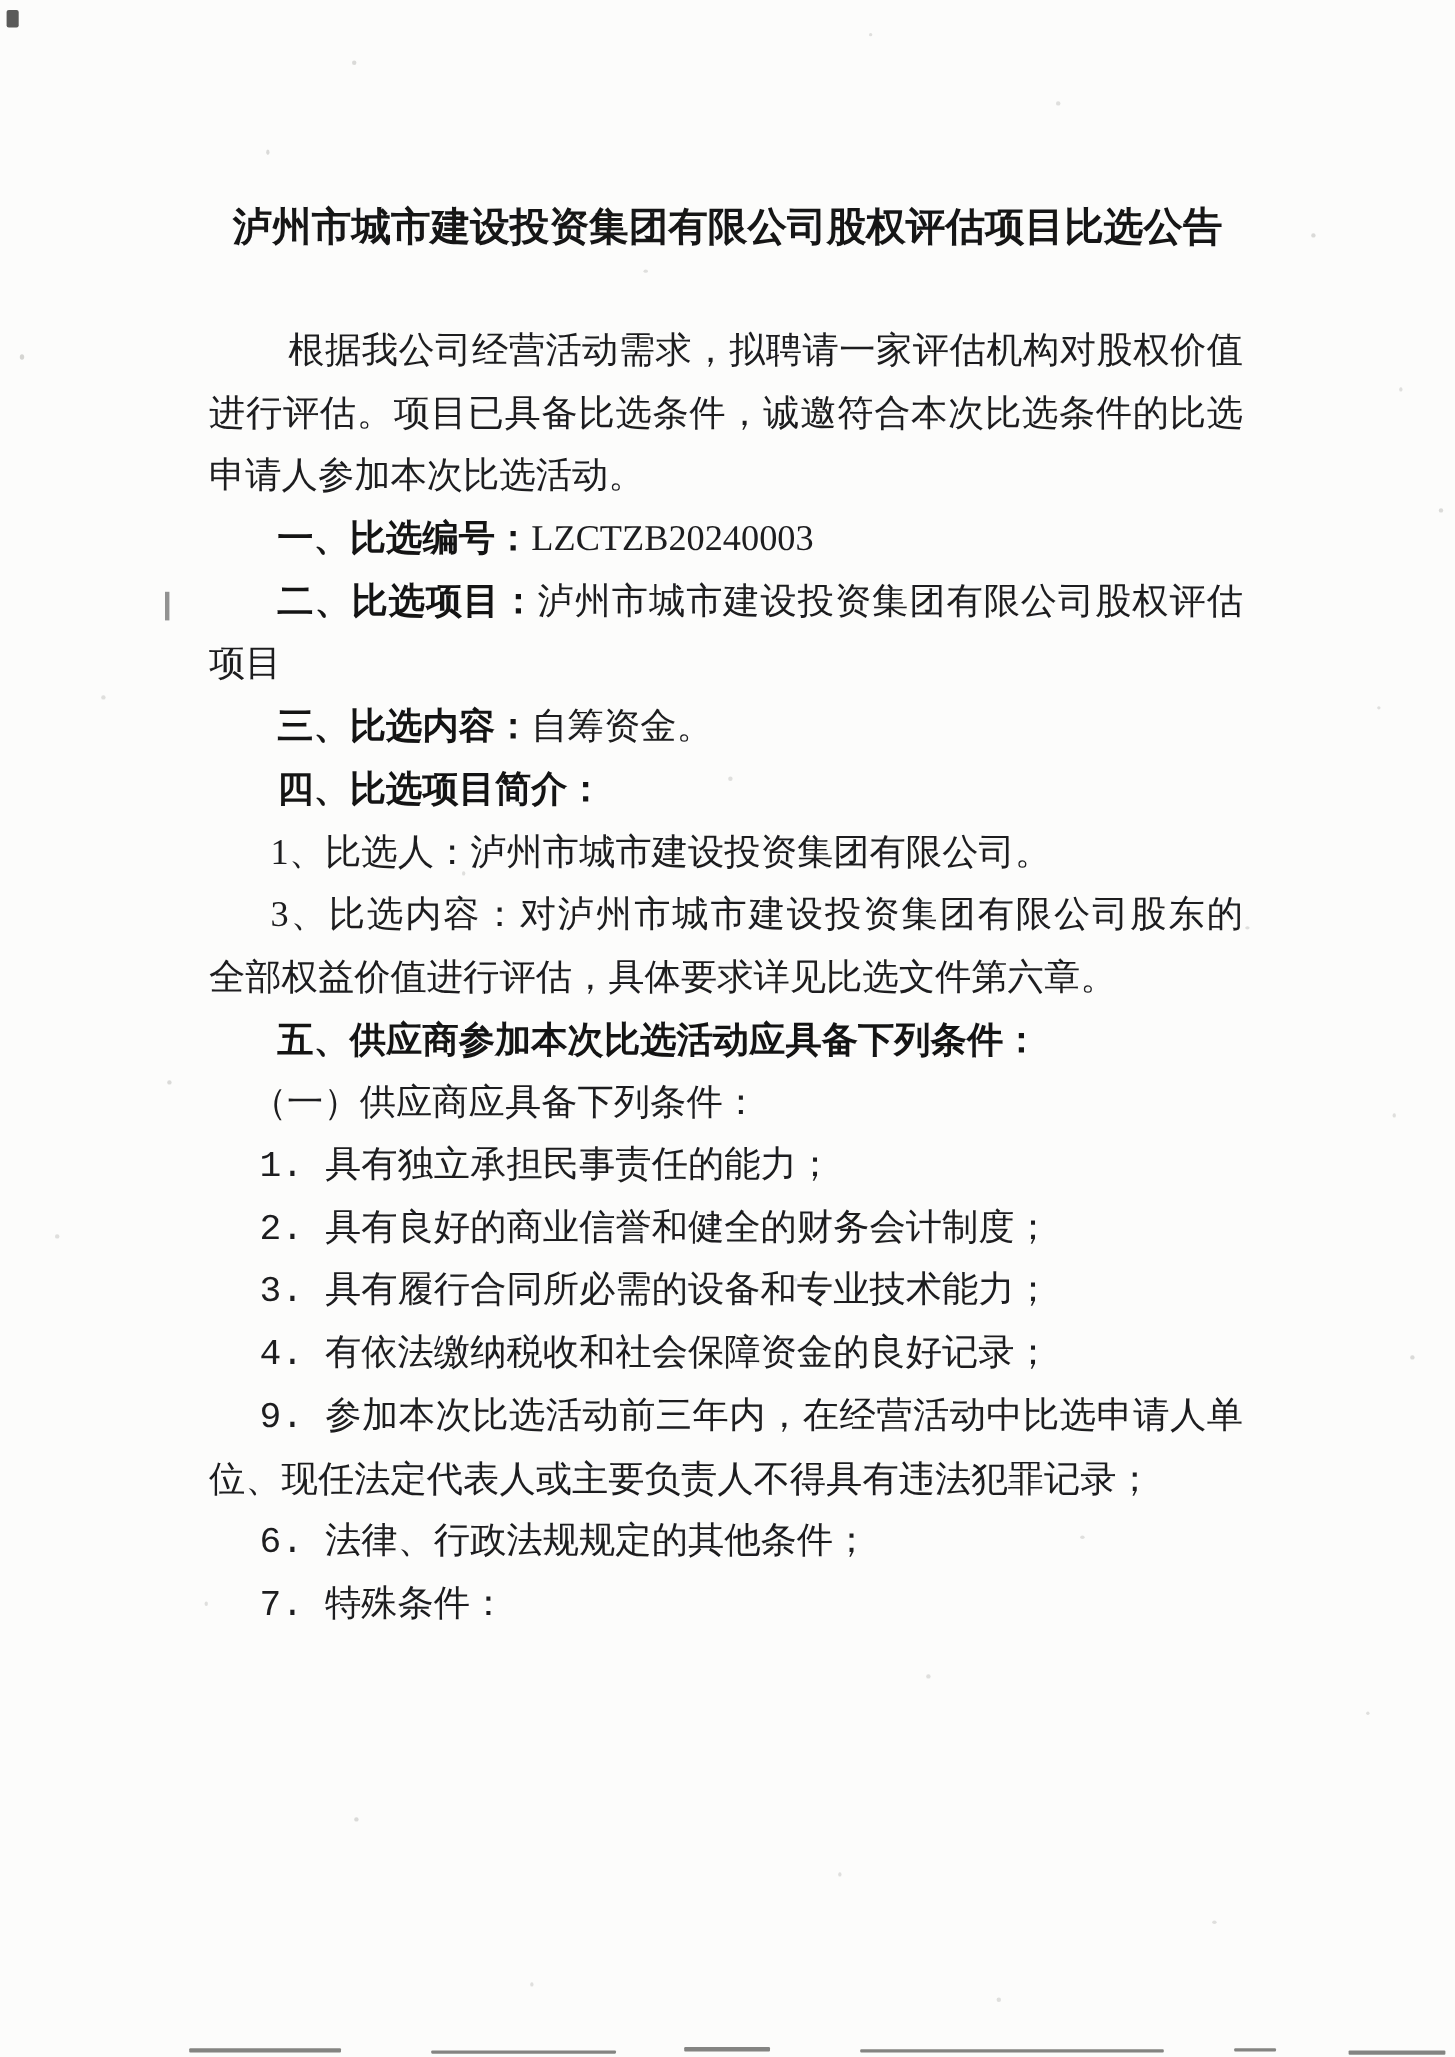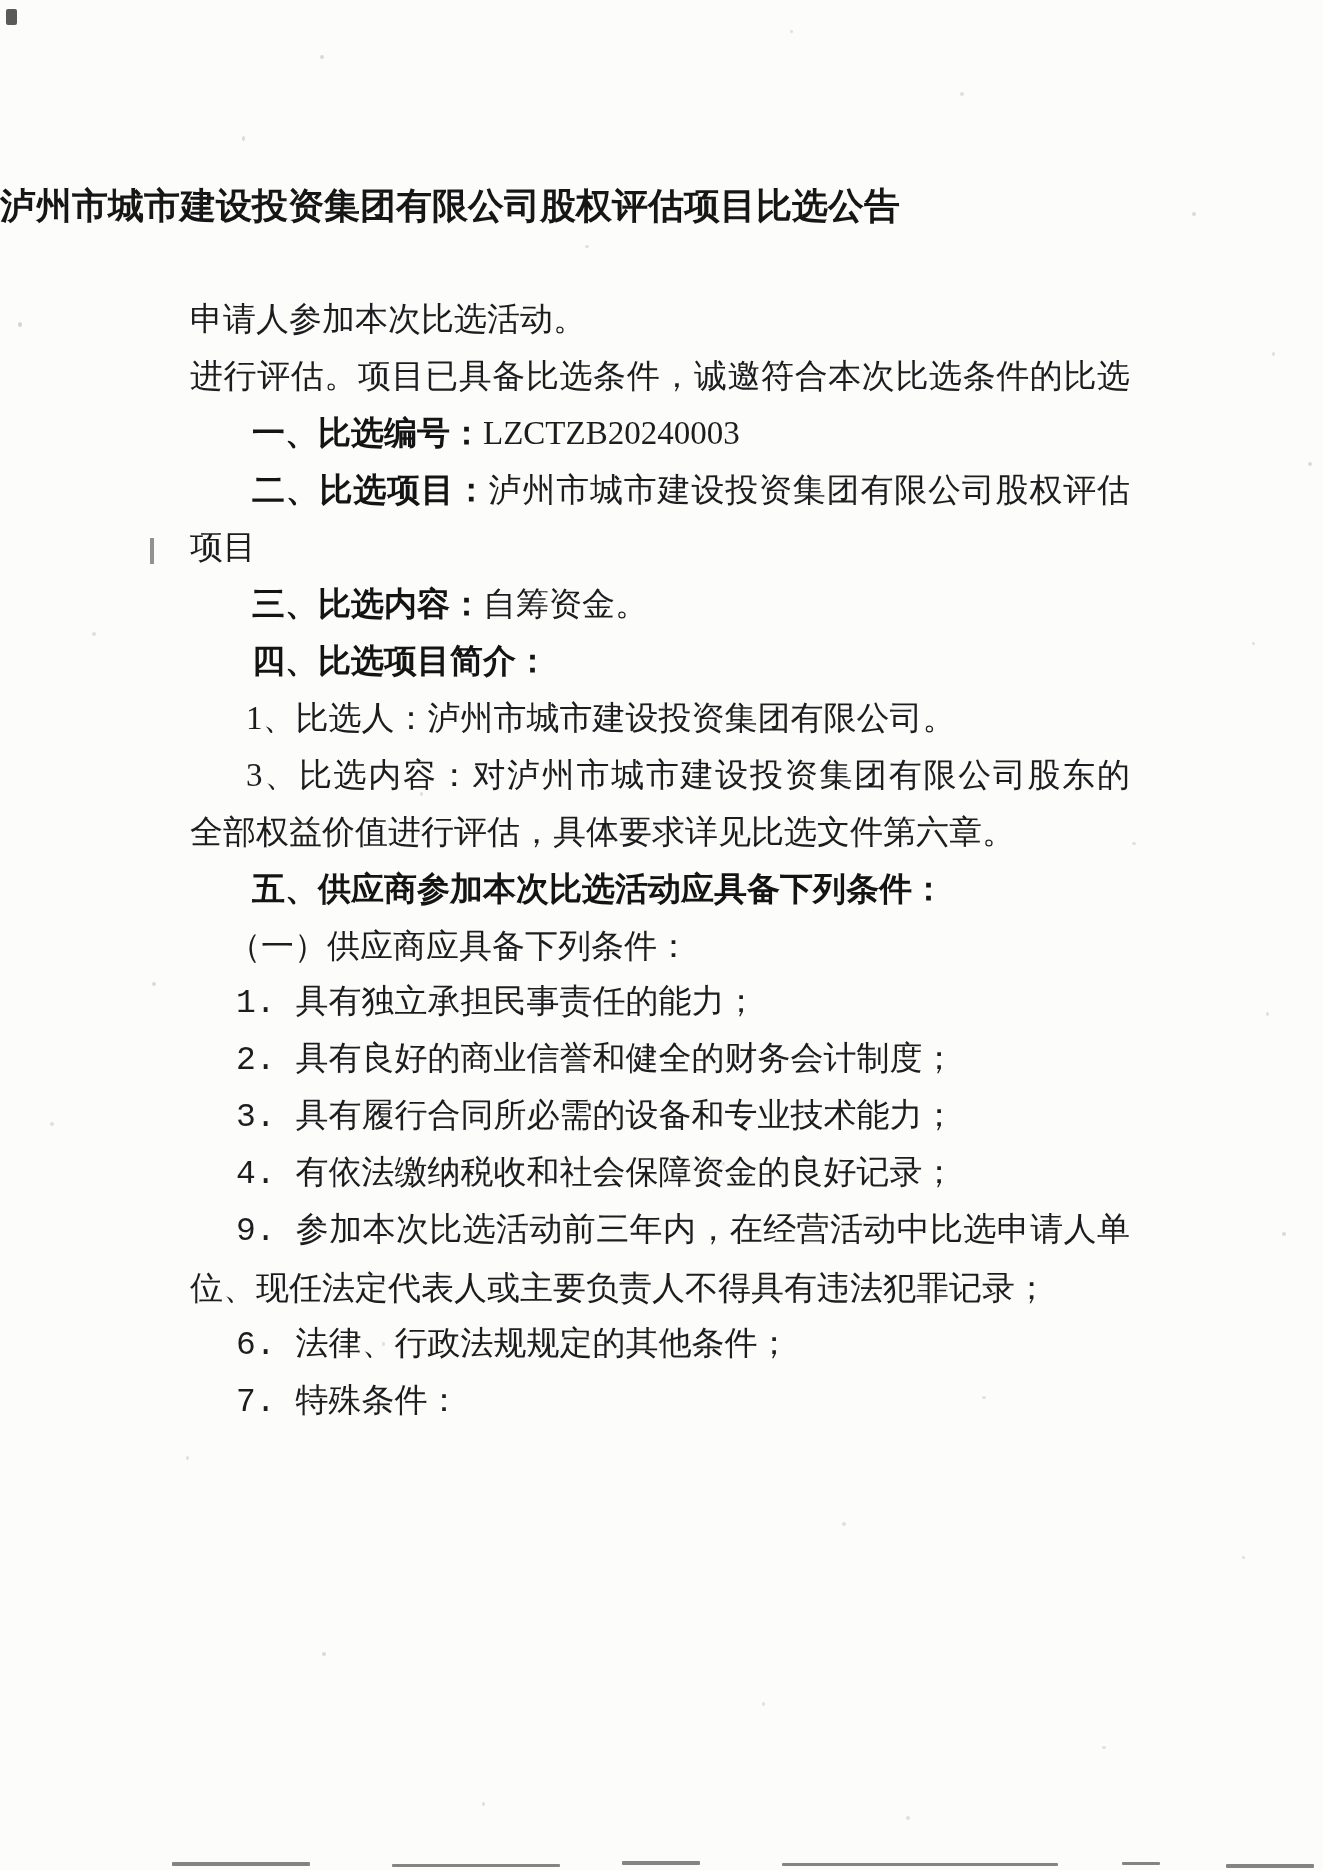--- a/index.html
+++ b/index.html
@@ -7,20 +7,21 @@
     width:1323px;height:1870px;
     background:#fcfcfb;
     position:relative;
     overflow:hidden;
     font-family:"Liberation Serif","DejaVu Serif",serif;
     color:#1d1d1f;
   }
   .page-title{
     position:absolute;
     top:184px;left:0;right:0;
+    text-align:center;
     font-size:36px;
     font-weight:bold;
     letter-spacing:0px;
     line-height:44px;
     color:#161616;
   }
   .doc-body{
     position:absolute;
     left:190px;top:291px;
     width:940px;
@@ -62,22 +63,23 @@
   .bottom-mark{
     position:absolute;background:#5c5c5a;opacity:.75;border-radius:1px;
   }
 </style>
 </head>
 <body>
 
 <div class="page-title">泸州市城市建设投资集团有限公司股权评估项目比选公告</div>
 
 <div class="doc-body">
+    <div class="line ind-para fill"><span>根据我公司经营活动需求，拟聘请一家评估机构对股权价值</span></div>
+    <div class="line ind-flush fill"><span>进行评估。项目已具备比选条件，诚邀符合本次比选条件的比选</span></div>
     <div class="line ind-flush"><span>申请人参加本次比选活动。</span></div>
-    <div class="line ind-flush fill"><span>进行评估。项目已具备比选条件，诚邀符合本次比选条件的比选</span></div>
     <div class="line ind-sect"><span class="b">一、比选编号：</span><span>LZCTZB20240003</span></div>
     <div class="line ind-sect fill"><span class="b">二、比选项目：</span><span>泸州市城市建设投资集团有限公司股权评估</span></div>
     <div class="line ind-flush"><span>项目</span></div>
     <div class="line ind-sect"><span class="b">三、比选内容：</span><span>自筹资金。</span></div>
     <div class="line ind-sect"><span class="b">四、比选项目简介：</span></div>
     <div class="line ind-num"><span>1、比选人：泸州市城市建设投资集团有限公司。</span></div>
     <div class="line ind-num fill"><span>3、比选内容：对泸州市城市建设投资集团有限公司股东的</span></div>
     <div class="line ind-flush"><span>全部权益价值进行评估，具体要求详见比选文件第六章。</span></div>
     <div class="line ind-sect"><span class="b">五、供应商参加本次比选活动应具备下列条件：</span></div>
     <div class="line ind-paren"><span>（一）供应商应具备下列条件：</span></div>

